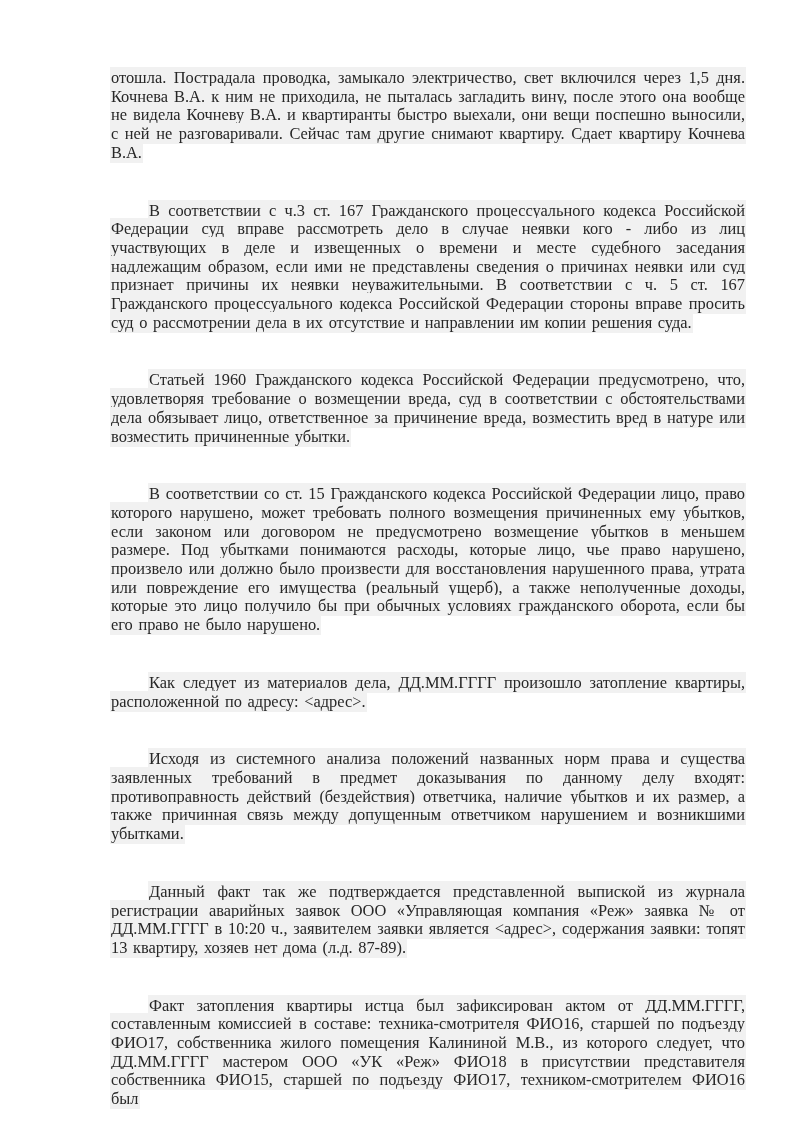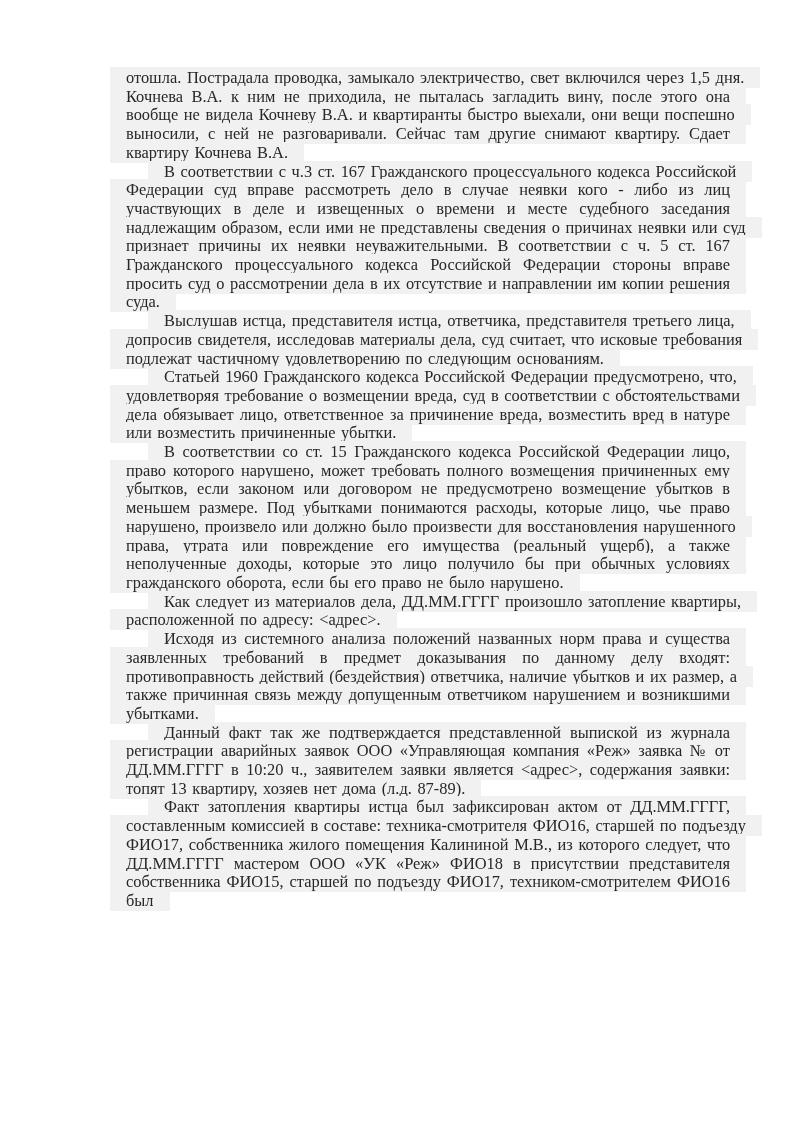--- a/index.html
+++ b/index.html
@@ -23,35 +23,35 @@
   .para {
     margin: 0;
     font-size: 16.4px;
     line-height: 18.7px;
     text-align: justify;
     color: #272727;
     word-spacing: 1.5px;
   }
   .para.indent {
     text-indent: 38px;
+    margin-top: 39px;
   }
   
   .hl {
     background: #f1f1f1;
     box-decoration-break: clone;
     -webkit-box-decoration-break: clone;
-    padding: 1px 16px;
+    padding: 1px 1px;
   }
 </style>
 </head>
 <body>
 
 <div class="page">
   <p class="para"><span class="hl">отошла. Пострадала проводка, замыкало электричество, свет включился через 1,5 дня. Кочнева В.А. к ним не приходила, не пыталась загладить вину, после этого она вообще не видела Кочневу В.А. и квартиранты быстро выехали, они вещи поспешно выносили, с ней не разговаривали. Сейчас там другие снимают квартиру. Сдает квартиру Кочнева В.А.</span></p>
   <p class="para indent"><span class="hl">В соответствии с ч.3 ст. 167 Гражданского процессуального кодекса Российской Федерации суд вправе рассмотреть дело в случае неявки кого - либо из лиц участвующих в деле и извещенных о времени и месте судебного заседания надлежащим образом, если ими не представлены сведения о причинах неявки или суд признает причины их неявки неуважительными. В соответствии с ч. 5 ст. 167 Гражданского процессуального кодекса Российской Федерации стороны вправе просить суд о рассмотрении дела в их отсутствие и направлении им копии решения суда.</span></p>
-  <p class="para indent"><span class="hl">Выслушав истца, представителя истца, ответчика, представителя третьего лица, допросив свидетеля, исследовав материалы дела, суд считает, что исковые требования подлежат частичному удовлетворению по следующим основаниям.</span></p>
   <p class="para indent"><span class="hl">Статьей 1960 Гражданского кодекса Российской Федерации предусмотрено, что, удовлетворяя требование о возмещении вреда, суд в соответствии с обстоятельствами дела обязывает лицо, ответственное за причинение вреда, возместить вред в натуре или возместить причиненные убытки.</span></p>
   <p class="para indent"><span class="hl">В соответствии со ст. 15 Гражданского кодекса Российской Федерации лицо, право которого нарушено, может требовать полного возмещения причиненных ему убытков, если законом или договором не предусмотрено возмещение убытков в меньшем размере. Под убытками понимаются расходы, которые лицо, чье право нарушено, произвело или должно было произвести для восстановления нарушенного права, утрата или повреждение его имущества (реальный ущерб), а также неполученные доходы, которые это лицо получило бы при обычных условиях гражданского оборота, если бы его право не было нарушено.</span></p>
   <p class="para indent"><span class="hl">Как следует из материалов дела, ДД.ММ.ГГГГ произошло затопление квартиры, расположенной по адресу: &lt;адрес&gt;.</span></p>
   <p class="para indent"><span class="hl">Исходя из системного анализа положений названных норм права и существа заявленных требований в предмет доказывания по данному делу входят: противоправность действий (бездействия) ответчика, наличие убытков и их размер, а также причинная связь между допущенным ответчиком нарушением и возникшими убытками.</span></p>
   <p class="para indent"><span class="hl">Данный факт так же подтверждается представленной выпиской из журнала регистрации аварийных заявок ООО «Управляющая компания «Реж» заявка № от ДД.ММ.ГГГГ в 10:20 ч., заявителем заявки является &lt;адрес&gt;, содержания заявки: топят 13 квартиру, хозяев нет дома (л.д. 87-89).</span></p>
   <p class="para indent"><span class="hl">Факт затопления квартиры истца был зафиксирован актом от ДД.ММ.ГГГГ, составленным комиссией в составе: техника-смотрителя ФИО16, старшей по подъезду ФИО17, собственника жилого помещения Калининой М.В., из которого следует, что ДД.ММ.ГГГГ мастером ООО «УК «Реж» ФИО18 в присутствии представителя собственника ФИО15, старшей по подъезду ФИО17, техником-смотрителем ФИО16 был</span></p>
 </div>
 
 </body></html>

